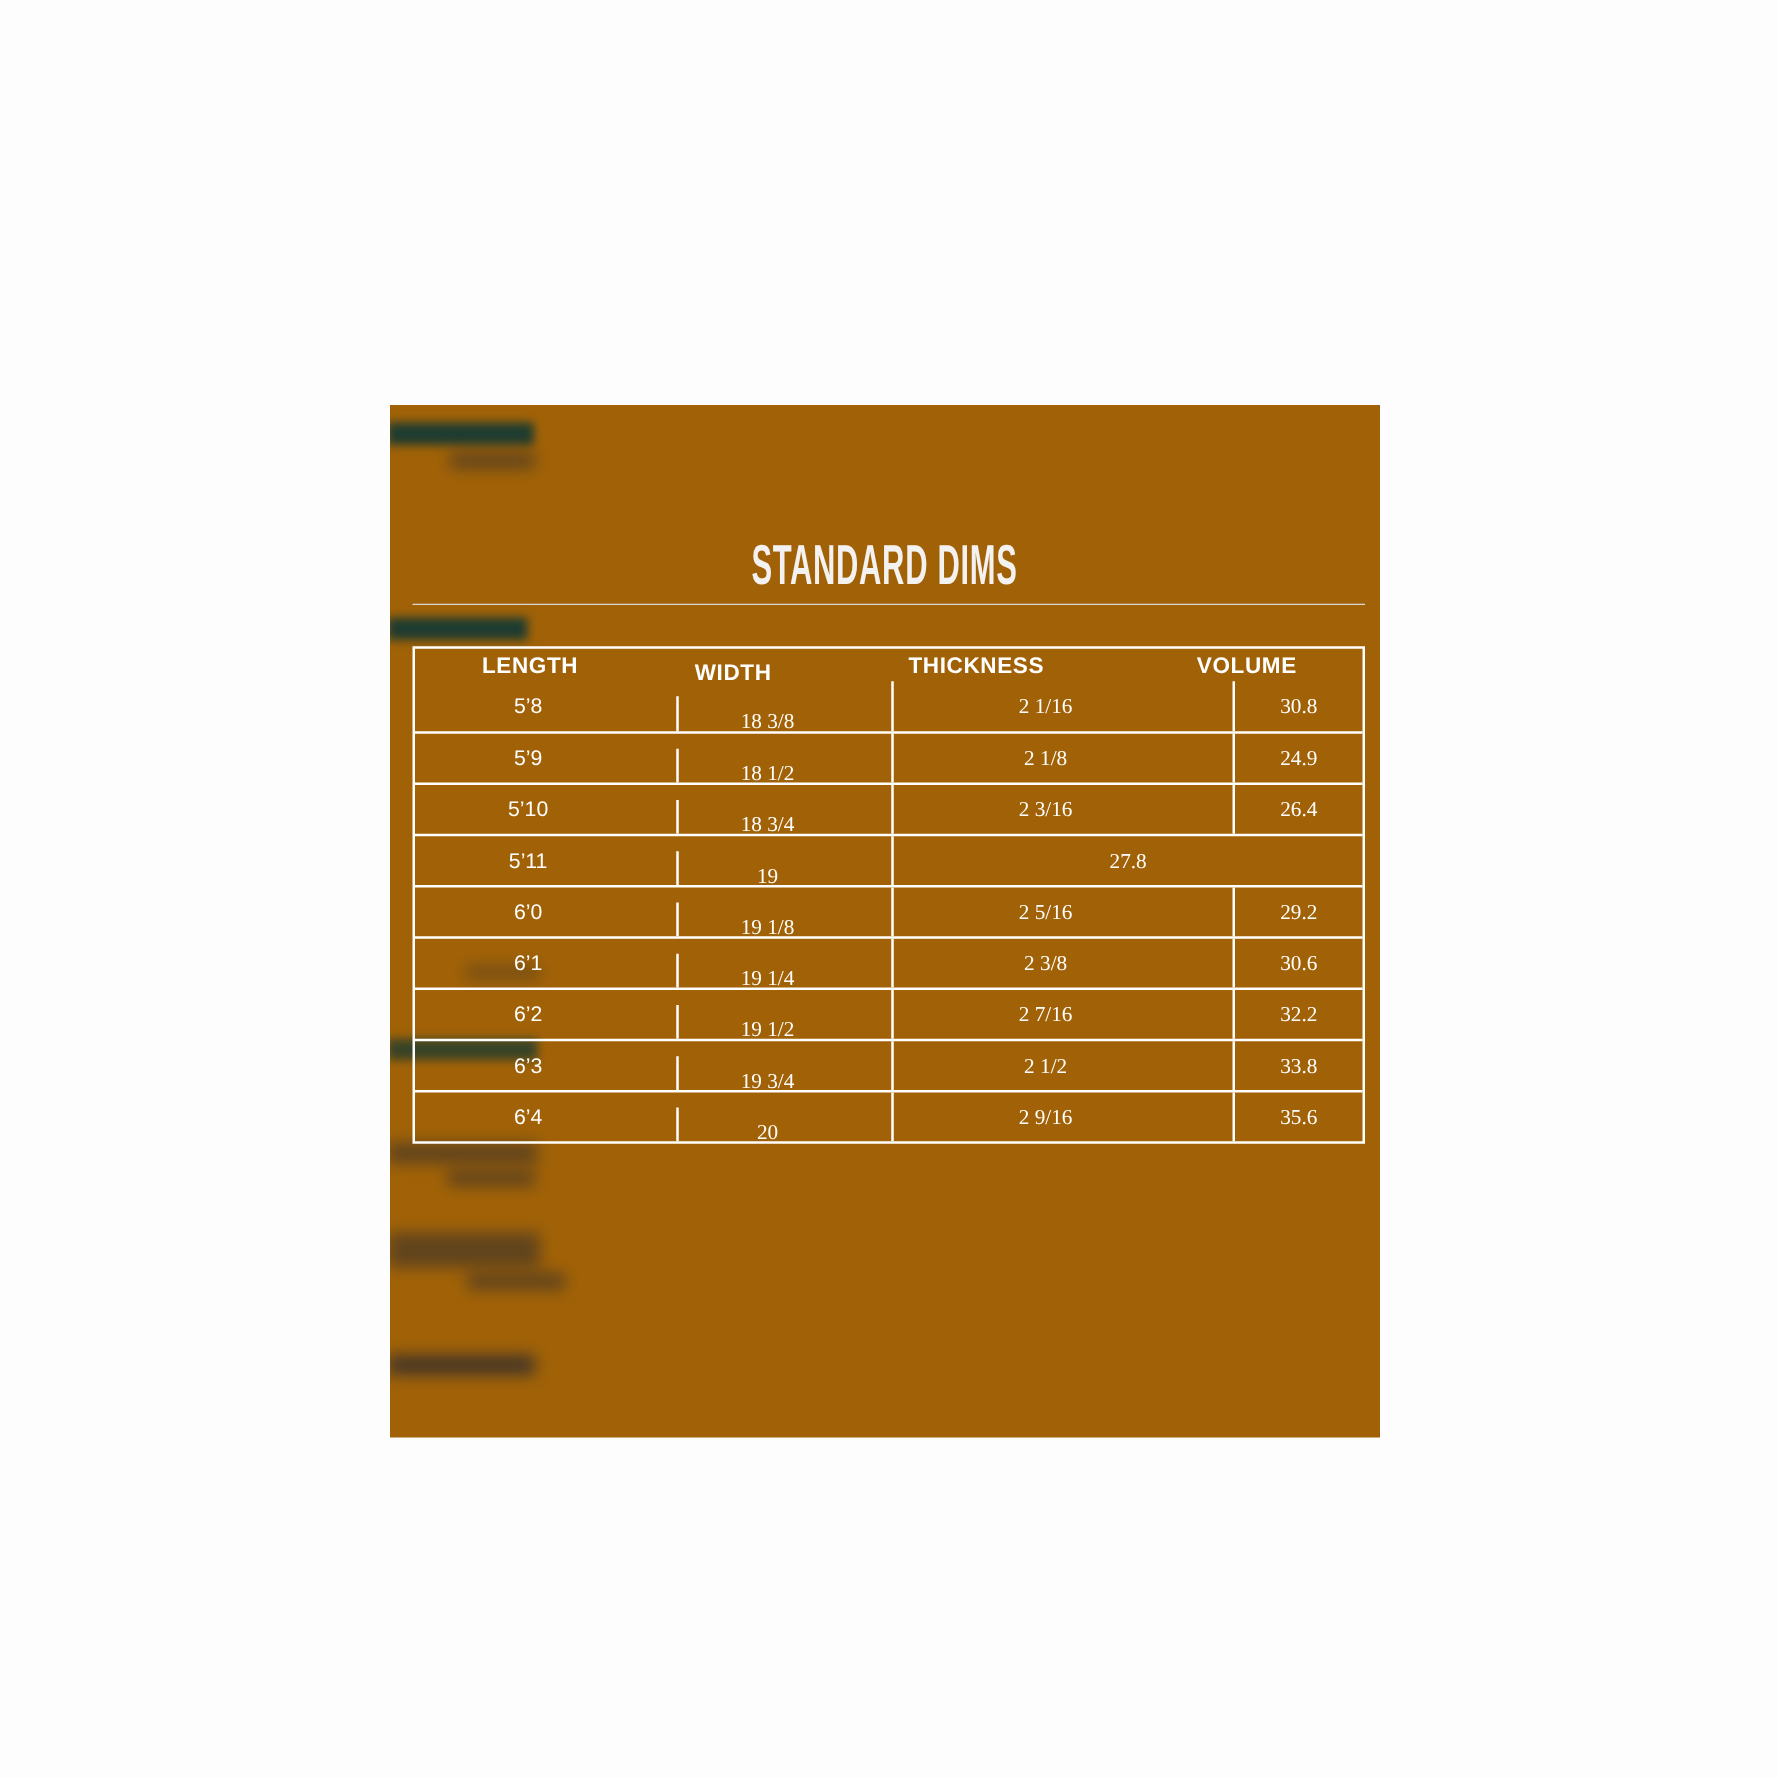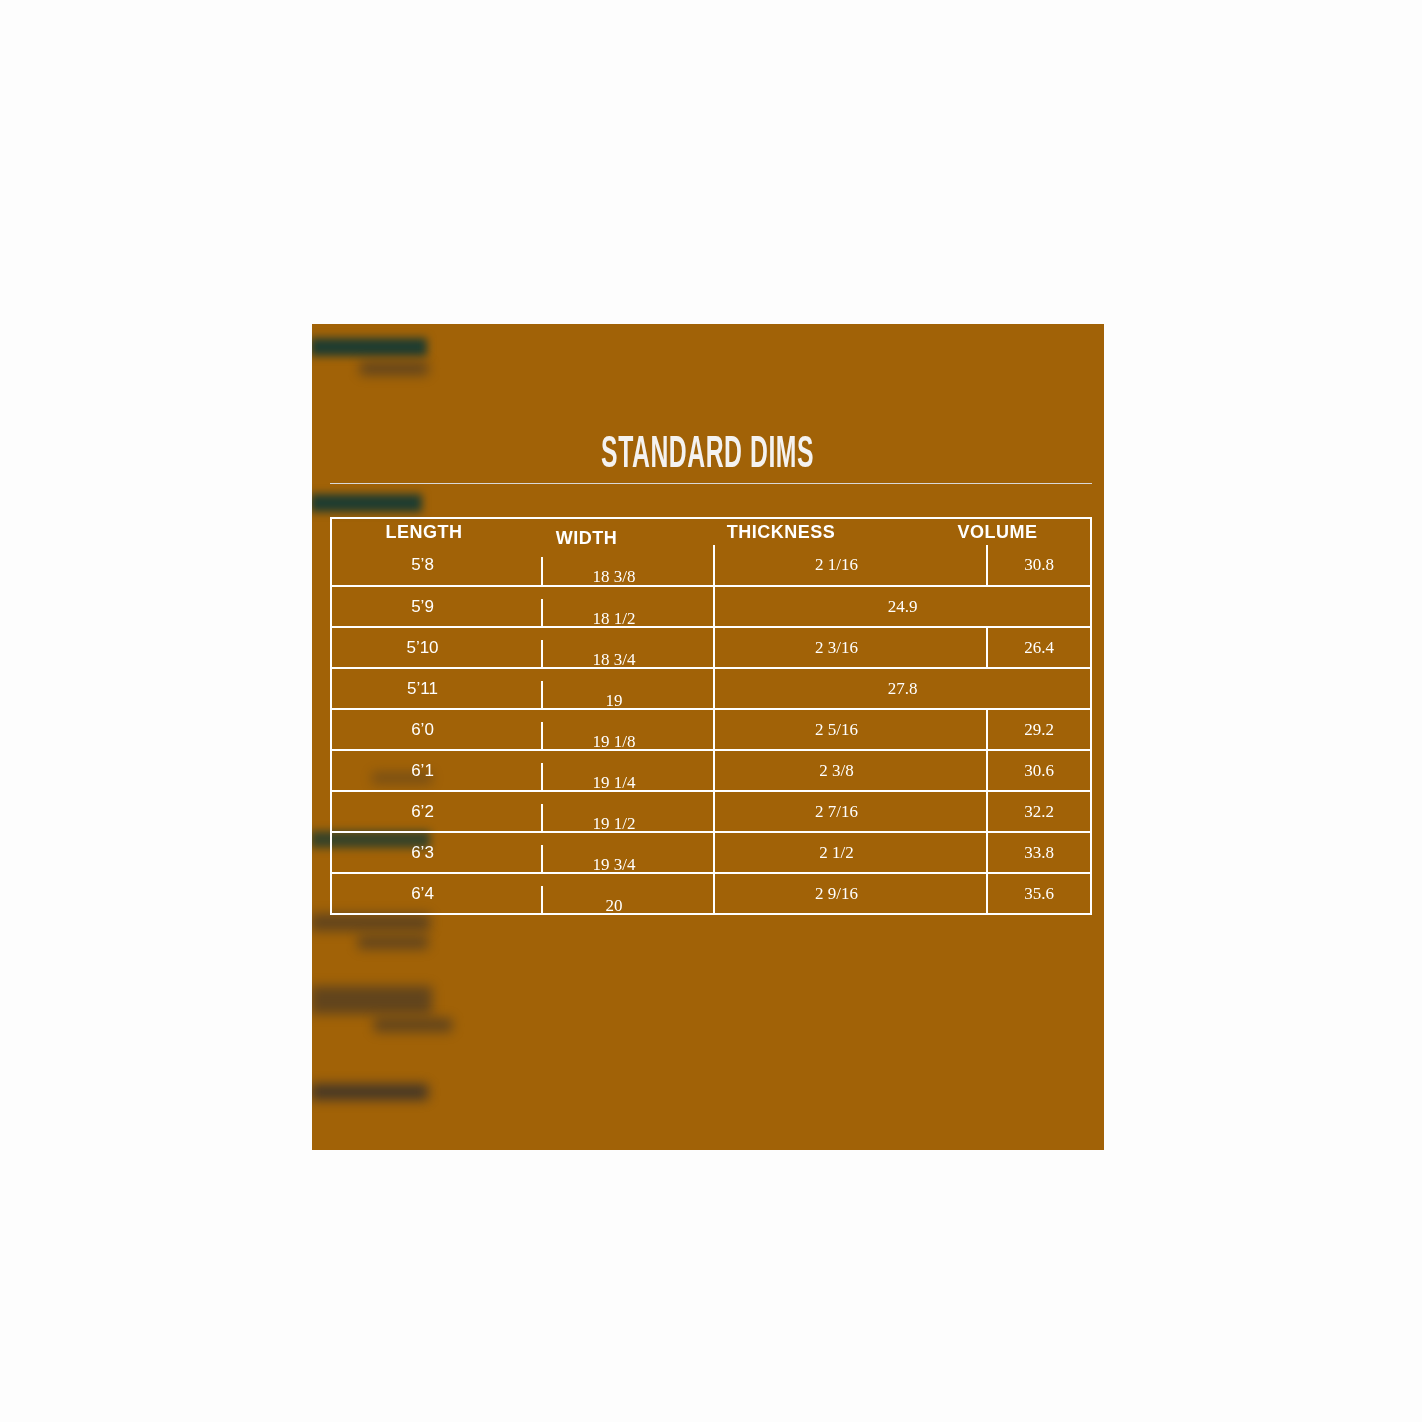--- a/index.html
+++ b/index.html
@@ -121,20 +121,21 @@
     <div class="t-body">
         <div class="t-row">
           <div class="td c0">5’8</div>
           <div class="td c1">18 3/8</div>
           <div class="td c2">2 1/16</div>
           <div class="td c3">30.8</div>
         </div>
         <div class="t-row">
           <div class="td c0">5’9</div>
           <div class="td c1">18 1/2</div>
+          <div class="td c2">2 1/8</div>
           <div class="td c3">24.9</div>
         </div>
         <div class="t-row">
           <div class="td c0">5’10</div>
           <div class="td c1">18 3/4</div>
           <div class="td c2">2 3/16</div>
           <div class="td c3">26.4</div>
         </div>
         <div class="t-row">
           <div class="td c0">5’11</div>

